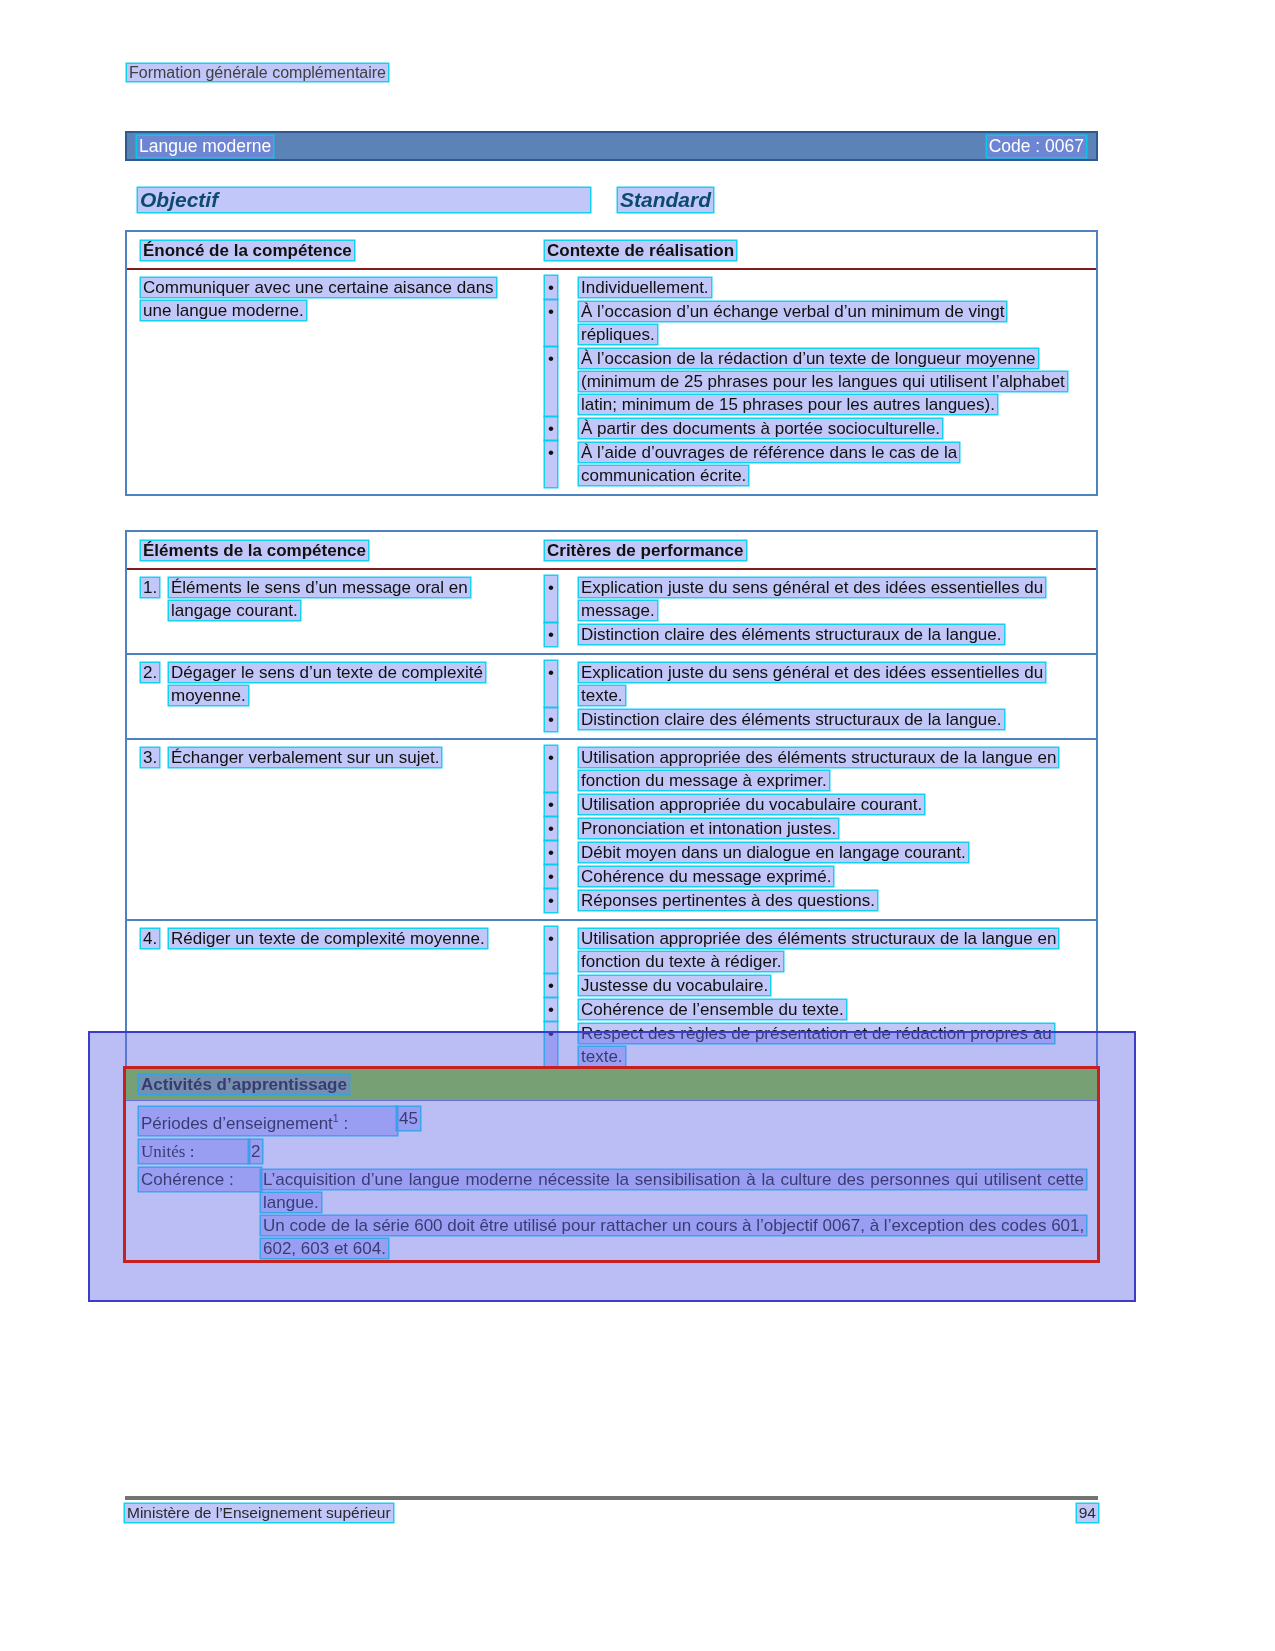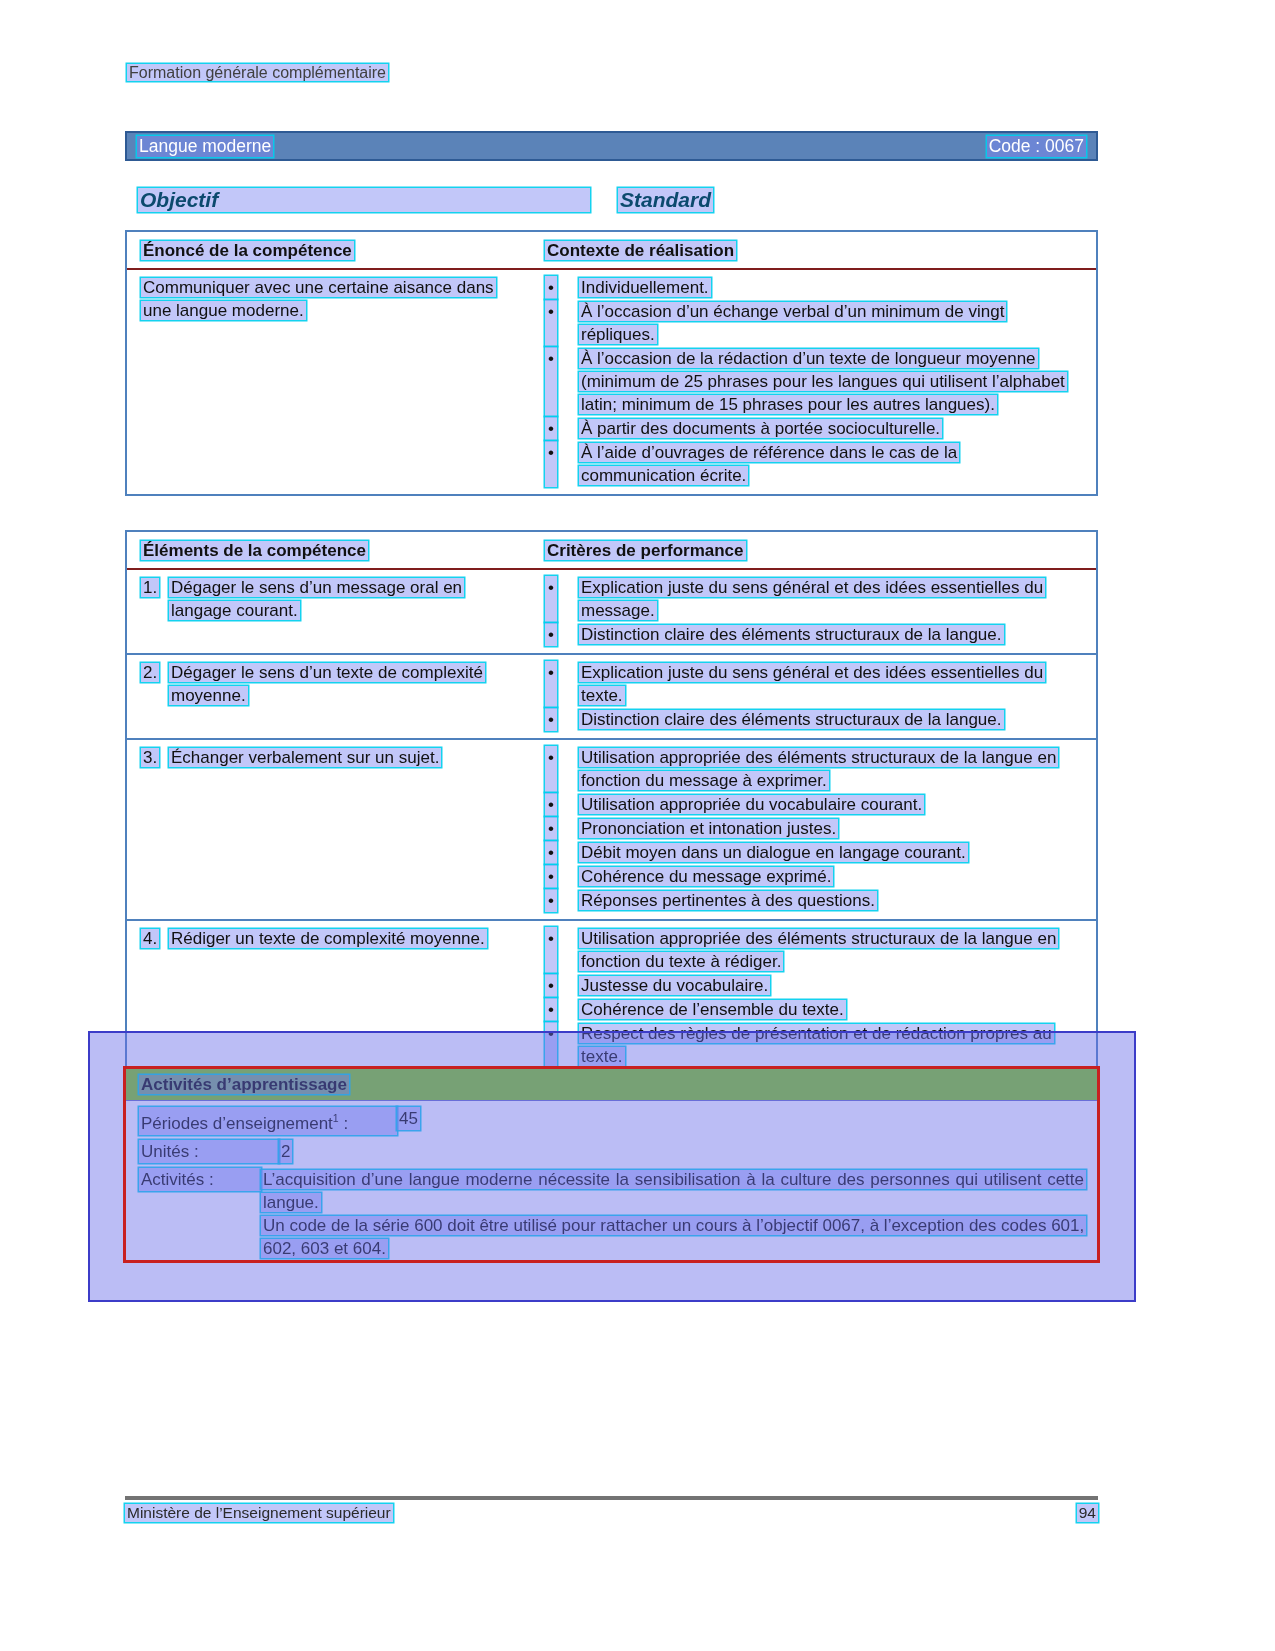--- a/index.html
+++ b/index.html
@@ -110,21 +110,21 @@
   .act-head {
     background: #84cc16;
     border-bottom: 1px solid #6b6fc8;
     padding: 5px 12px 4px 14px;
     font-weight: bold;
   }
   .act-body { padding: 6px 12px 6px 14px; }
   .act-row { display: flex; margin-bottom: 5px; align-items: flex-start; }
   .lbl { flex: 0 0 auto; display: inline-block; }
   .lbl-periodes { width: 258px; }
-  .lbl-unites { width: 140px; }
+  .lbl-unites { width: 110px; font-family: Liberation Serif, serif; }
   .lbl-precisions { width: 122px; }
   sup { font-size: 0.62em; }
   .prec-body { flex: 1 1 auto; text-align: justify; }
   .prec-par { margin: 0; }
 
   
   .selection-overlay {
     position: absolute;
     left: 88px;
     top: 1031px;
@@ -216,21 +216,21 @@
   <div class="tbl tbl2">
     <div class="tbl-head">
       <div><span class="hl">Éléments de la compétence</span></div>
       <div><span class="hl">Critères de performance</span></div>
     </div>
 
     <div class="tbl-row">
       <div class="cell-left">
         <div class="elem">
           <span class="num"><span class="hl">1.</span></span>
-          <div class="elem-body"><span class="hl">Dégager le sens d’un message oral en langage courant.</span></div>
+          <div class="elem-body"><span class="hl">Éléments le sens d’un message oral en langage courant.</span></div>
         </div>
       </div>
       <div class="cell-right">
         <div class="bi">
           <span class="bullet hl"></span>
           <div class="bi-body"><span class="hl">Explication juste du sens général et des idées essentielles du message.</span></div>
         </div>
         <div class="bi">
           <span class="bullet hl"></span>
           <div class="bi-body"><span class="hl">Distinction claire des éléments structuraux de la langue.</span></div>
@@ -327,21 +327,21 @@
     <div class="act-body">
       <div class="act-row">
         <span class="lbl lbl-periodes hl"><span>Périodes d’enseignement</span><sup>1</sup><span> :</span></span>
         <span class="hl">45</span>
       </div>
       <div class="act-row">
         <span class="lbl lbl-unites hl">Unités :</span>
         <span class="hl">2</span>
       </div>
       <div class="act-row">
-        <span class="lbl lbl-precisions hl">Activités :</span>
+        <span class="lbl lbl-precisions hl">Cohérence :</span>
         <div class="prec-body">
           <div class="prec-par"><span class="hl">L’acquisition d’une langue moderne nécessite la sensibilisation à la culture des personnes qui utilisent cette langue.</span></div>
           <div class="prec-par"><span class="hl">Un code de la série 600 doit être utilisé pour rattacher un cours à l’objectif 0067, à l’exception des codes 601, 602, 603 et 604.</span></div>
         </div>
       </div>
     </div>
   </div>
 
   <div class="selection-overlay"></div>
   <div class="red-annotation-box"></div>

